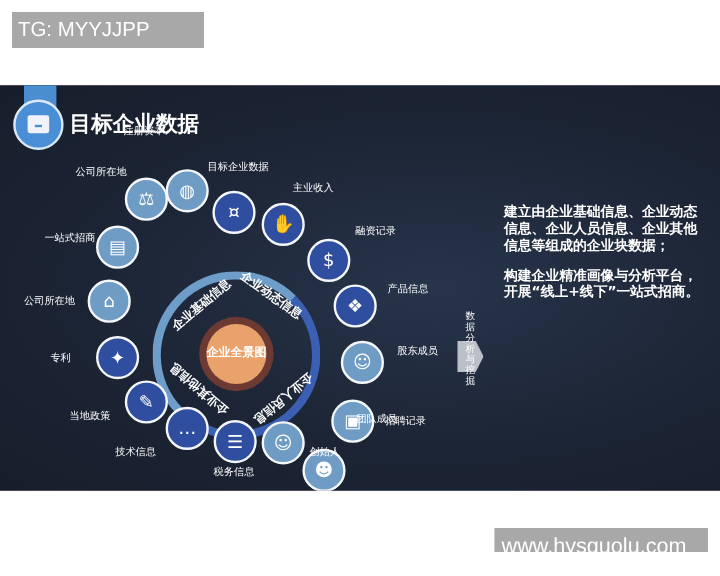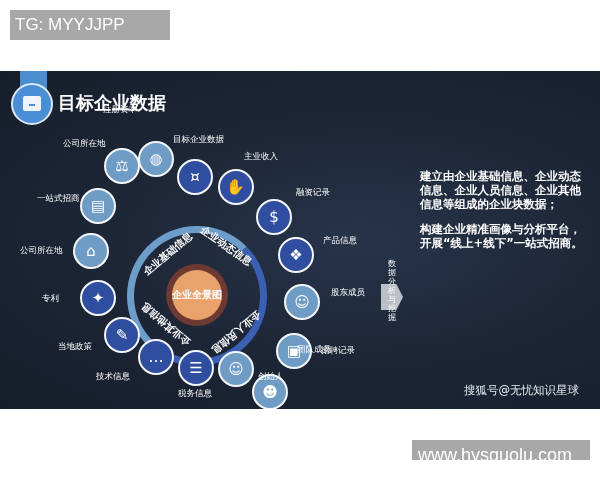--- a/index.html
+++ b/index.html
@@ -97,16 +97,15 @@
   <div class="lbl" style="left:103px;top:31px;margin-top:2px;">注册资本</div>
 
   <div class="arrow-shape"></div>
   <div class="vert">数据分析与挖掘</div>
 
   <div class="desc">
     <p>建立由企业基础信息、企业动态信息、企业人员信息、企业其他信息等组成的企业块数据；</p>
     <p>构建企业精准画像与分析平台，开展“线上+线下”一站式招商。</p>
   </div>
 
-  <div class="sohu">搜狐号@无忧知识星球</div>
 </div>
 
 <div class="wm-bot">www.hysguolu.com</div>
 
 </body></html>

